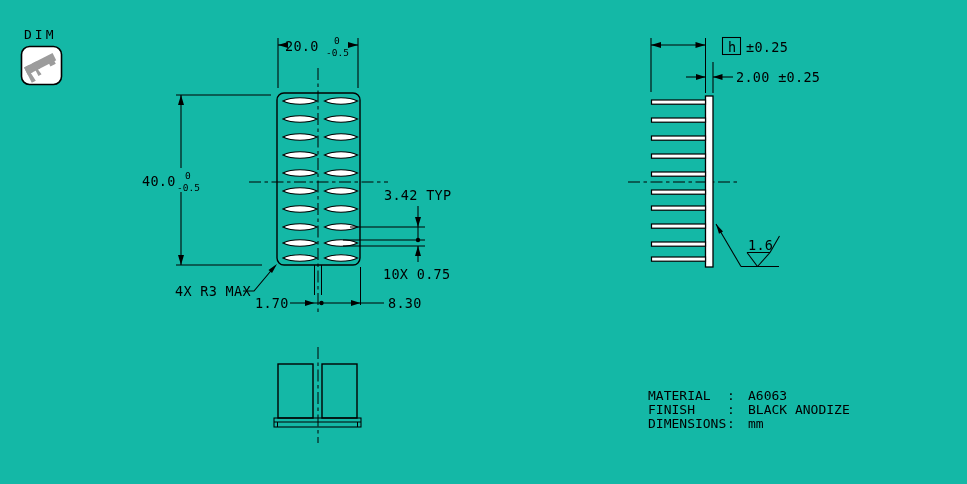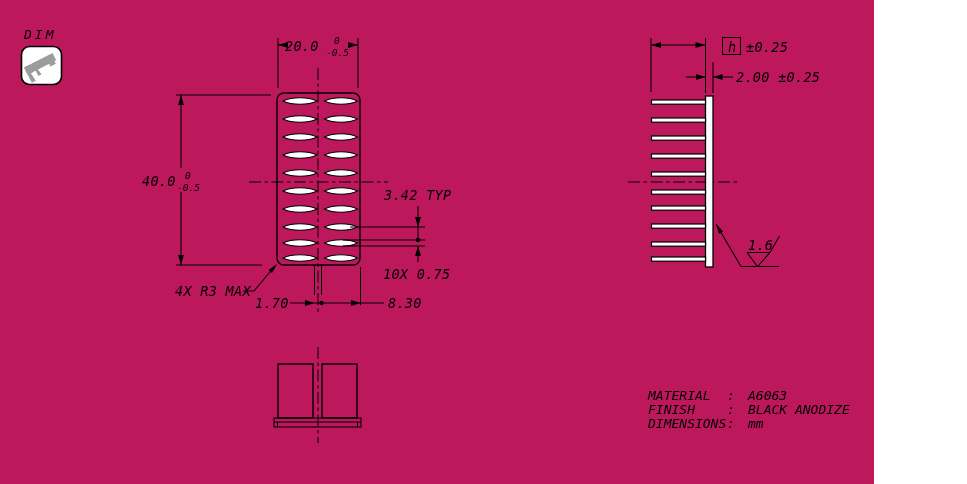--- a/index.html
+++ b/index.html
@@ -1,17 +1,17 @@
 <!DOCTYPE html>
 <html><head>
 <meta charset="utf-8">
 <style>
   html,body{margin:0;padding:0;background:#ffffff;}
-  .canvas{position:relative;width:874px;height:484px;background:#be185d;overflow:hidden;
-          font-family:"DejaVu Sans Mono", monospace;font-style:italic;}
+  .canvas{position:relative;width:967px;height:484px;background:#14b8a6;overflow:hidden;
+          font-family:"DejaVu Sans Mono", monospace;}
   svg text{fill:#000;}
   .outline{fill:none;stroke:#000;stroke-width:1.4;}
   .plate{fill:#fff;stroke:#000;stroke-width:1.3;}
   .thin{stroke:#000;stroke-width:1.05;fill:none;}
   .center{stroke:#000;stroke-width:1;stroke-dasharray:12 3.5 3.5 3.5;fill:none;}
   .lens{fill:#ffffff;stroke:#000;stroke-width:1.15;}
   .fin{fill:#ffffff;stroke:#000;stroke-width:1.2;}
   .arr{fill:#000;stroke:none;}
   .dimtext{font-family:"DejaVu Sans Mono",monospace;font-size:13.5px;letter-spacing:0.3px;}
   .toltext{font-family:"DejaVu Sans Mono",monospace;font-size:9.5px;}

